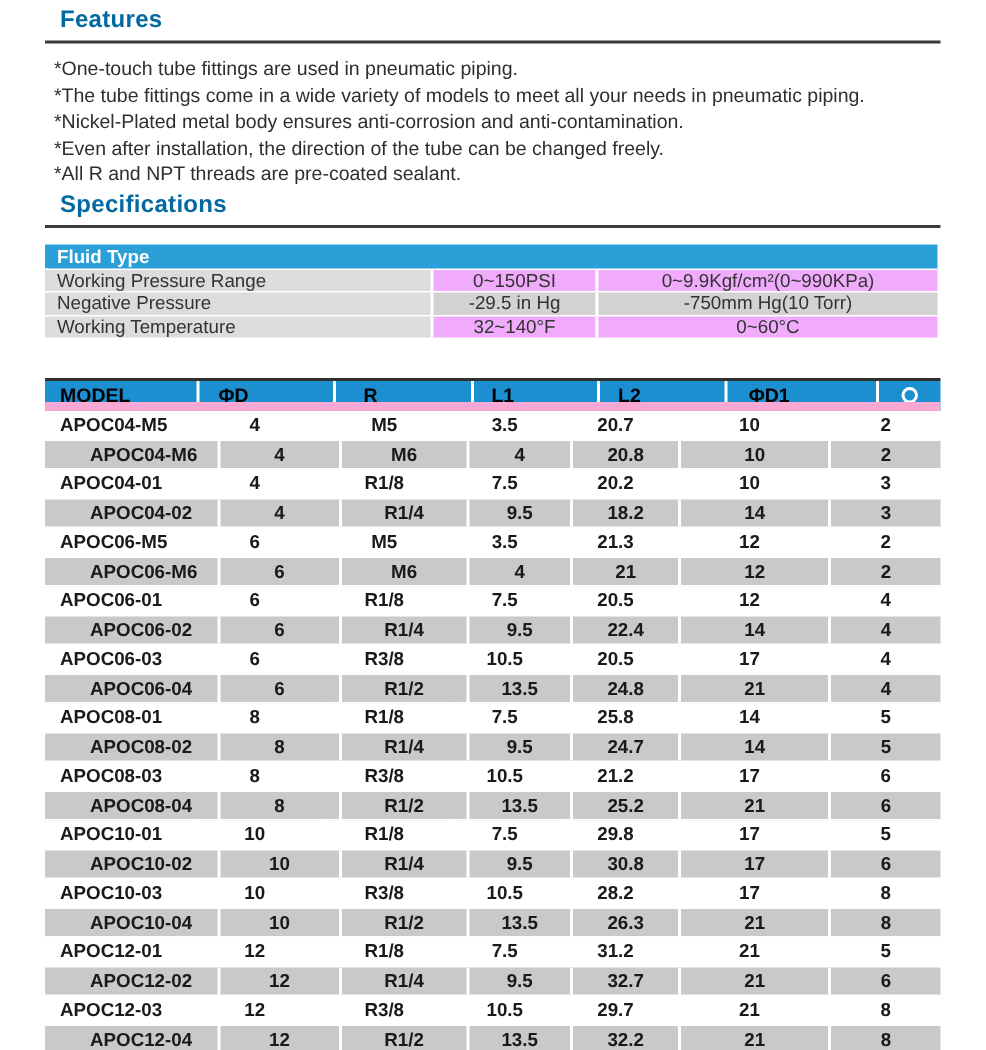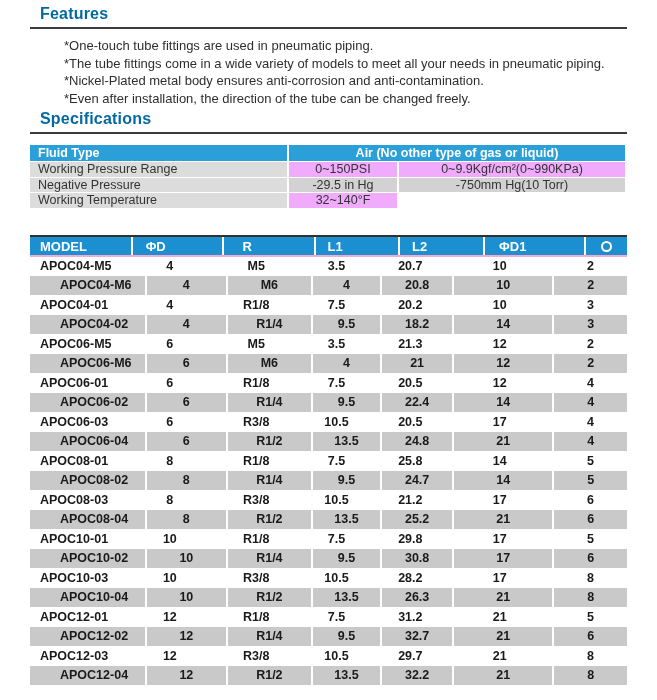--- a/index.html
+++ b/index.html
@@ -23,21 +23,21 @@
     line-height:20px;
   }
   .sec-rule {
     width:597px;
     height:2px;
     margin:3px 0 0 30px;
     background:#3b3b3b;
   }
   
   .bullets {
-    margin:8px 0 0 64px;
+    margin:8px 0 0 36px;
     list-style:none;
   }
   .bullets li {
     font-size:13px;
     color:#2e2e2e;
     line-height:17.5px;
     white-space:nowrap;
   }
   .spec-title { margin-top:2px; }
   
@@ -46,34 +46,36 @@
     margin:11px 0 0 30px;
     font-size:12.5px;
     color:#333;
   }
   .s-header {
     display:flex;
     height:17px;
     background:#2a9fd8;
     color:#fff;
     border-bottom:1px solid #fff;
+    flex-direction:column;
   }
   .s-header .s-h-label {
     width:257px; padding-left:8px;
     line-height:16px; font-weight:600;
   }
   .s-header .s-h-value {
     width:338px; text-align:center;
     line-height:16px; font-weight:600;
     border-left:2px solid #fff;
   }
   .s-row {
     display:flex;
     height:15.5px;
     border-bottom:1px solid #fff;
+    justify-content:flex-end;
   }
   .s-row .s-label {
     width:257px; padding-left:8px;
     background:#dcdcdc;
     line-height:14.5px;
   }
   .s-row .s-val {
     text-align:center;
     line-height:14.5px;
     border-left:2px solid #fff;
@@ -85,24 +87,24 @@
   
   .model-table {
     width:597px;
     margin:26px 0 0 30px;
     border-top:2px solid #33312e;
   }
   .m-header {
     display:flex;
     height:20px;
     background:#1b8fd0;
-    color:#ffffff;
+    color:#000000;
     font-weight:bold;
     font-size:13px;
-    border-bottom:2px solid #f9a8d4;
+    border-bottom:6px solid #f9a8d4;
     gap:44px;
   }
   .m-header .m-cell { line-height:19px; }
   .m-row {
     display:flex;
     height:19.5px;
     background:#ffffff;
     font-size:12.5px;
     font-weight:bold;
     color:#1a1a1a;
@@ -142,20 +144,21 @@
 
   <ul class="bullets">
   <li>*One-touch tube fittings are used in pneumatic piping.</li>
 
   <li>*The tube fittings come in a wide variety of models to meet all your needs in pneumatic piping.</li>
 
   <li>*Nickel-Plated metal body ensures anti-corrosion and anti-contamination.</li>
 
   <li>*Even after installation, the direction of the tube can be changed freely.</li>
 
+  <li>*All R and NPT threads are pre-coated sealant.</li>
 </ul>
 
   <div class="sec-title spec-title">Specifications</div>
   <div class="sec-rule"></div>
 
   <div class="spec-table">
     <div class="s-header">
       <div class="s-h-label">Fluid Type</div>
       <div class="s-h-value">Air (No other type of gas or liquid)</div>
     </div>
@@ -168,20 +171,21 @@
 
   <div class="s-row alt">
     <div class="s-label">Negative Pressure</div>
     <div class="s-val s-v1">-29.5 in Hg</div>
     <div class="s-val s-v2">-750mm Hg(10 Torr)</div>
   </div>
 
   <div class="s-row">
     <div class="s-label">Working Temperature</div>
     <div class="s-val s-v1">32~140°F</div>
+    <div class="s-val s-v2">0~60°C</div>
   </div>
 </div>
   </div>
 
   <div class="model-table">
     <div class="m-header">
       <div class="m-cell c-model">MODEL</div>
       <div class="m-cell c-d">ΦD</div>
       <div class="m-cell c-r">R</div>
       <div class="m-cell c-l1">L1</div>

